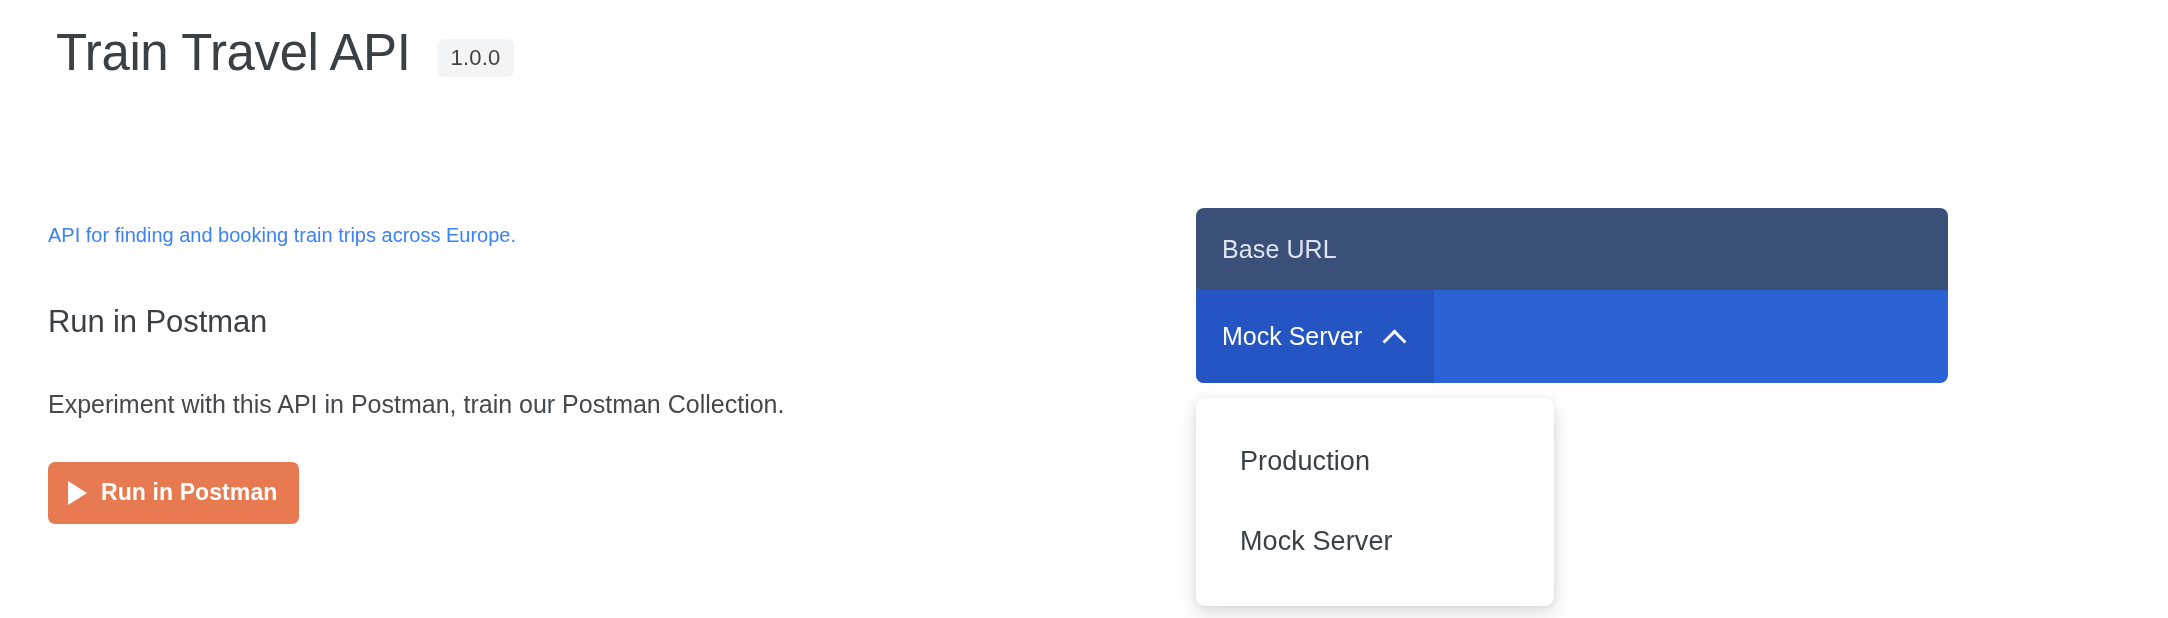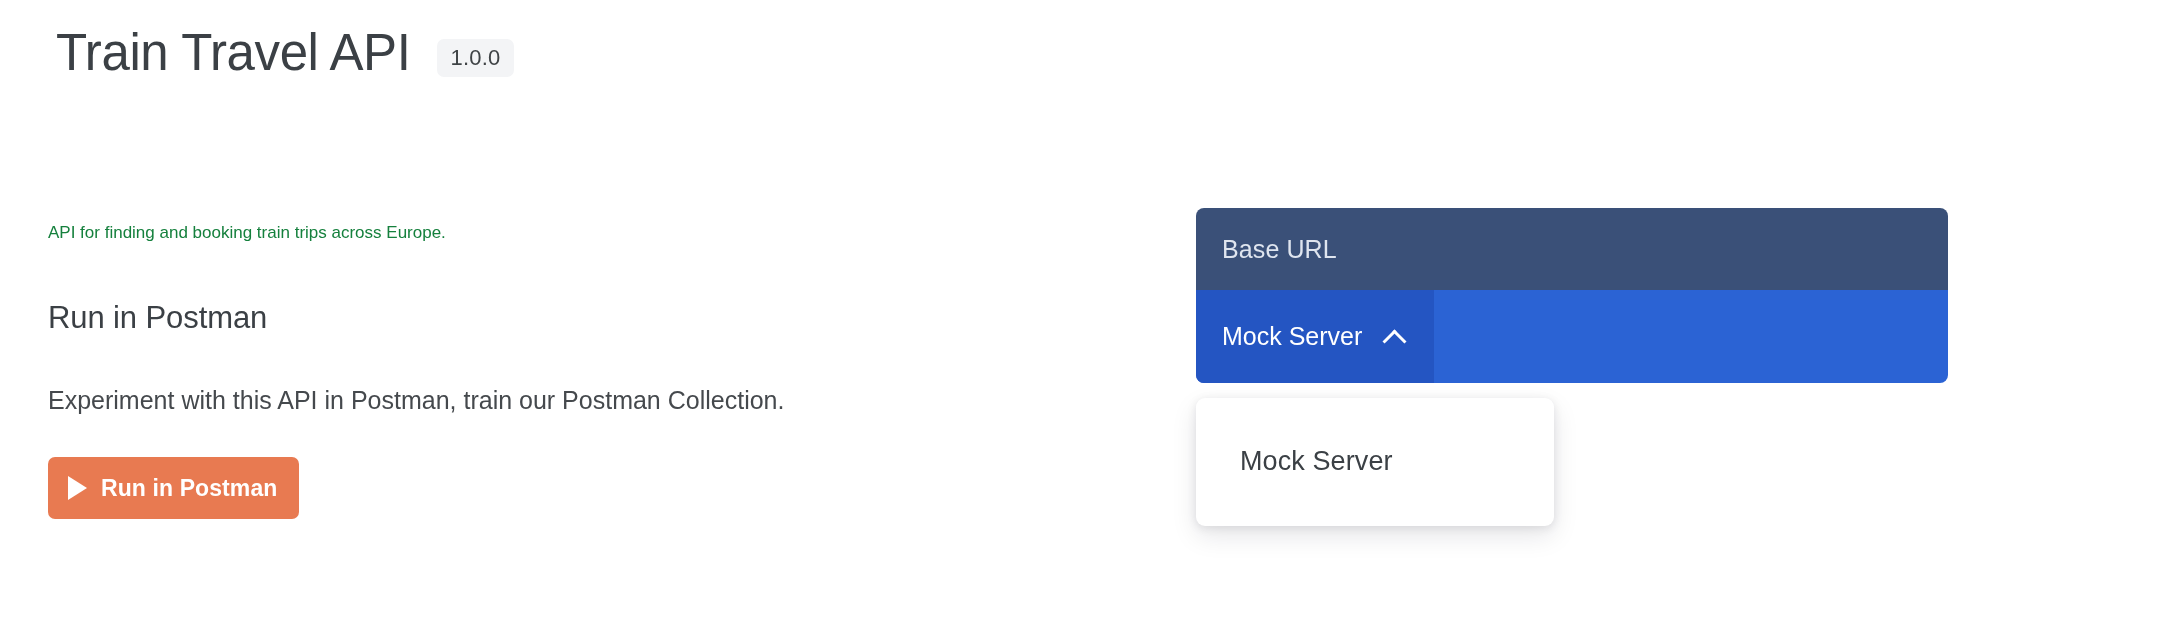--- a/index.html
+++ b/index.html
@@ -53,22 +53,22 @@
   }
 
   
   .left-col {
     position: absolute;
     left: 48px;
     top: 140px;
     width: 1080px;
   }
   .lede {
-    font-size: 17px;
-    color: #15803d;
+    font-size: 20px;
+    color: #3b82f6;
     line-height: 1.5;
     margin-top: 80px;
   }
   .section-heading {
     font-size: 31px;
     font-weight: 400;
     color: #3b4045;
     margin-top: 54px;
     letter-spacing: -0.1px;
   }
@@ -233,16 +233,17 @@
     </div>
     <div class="baseurl-row">
       <div class="server-select">
         <span class="server-select-label">Mock Server</span>
         <span class="chevron-up"></span>
       </div>
     </div>
   </div>
 
   <div class="server-dropdown">
+    <div class="dropdown-item">Production</div>
     <div class="dropdown-item">Mock Server</div>
   </div>
 
 </div>
 
 </body></html>

